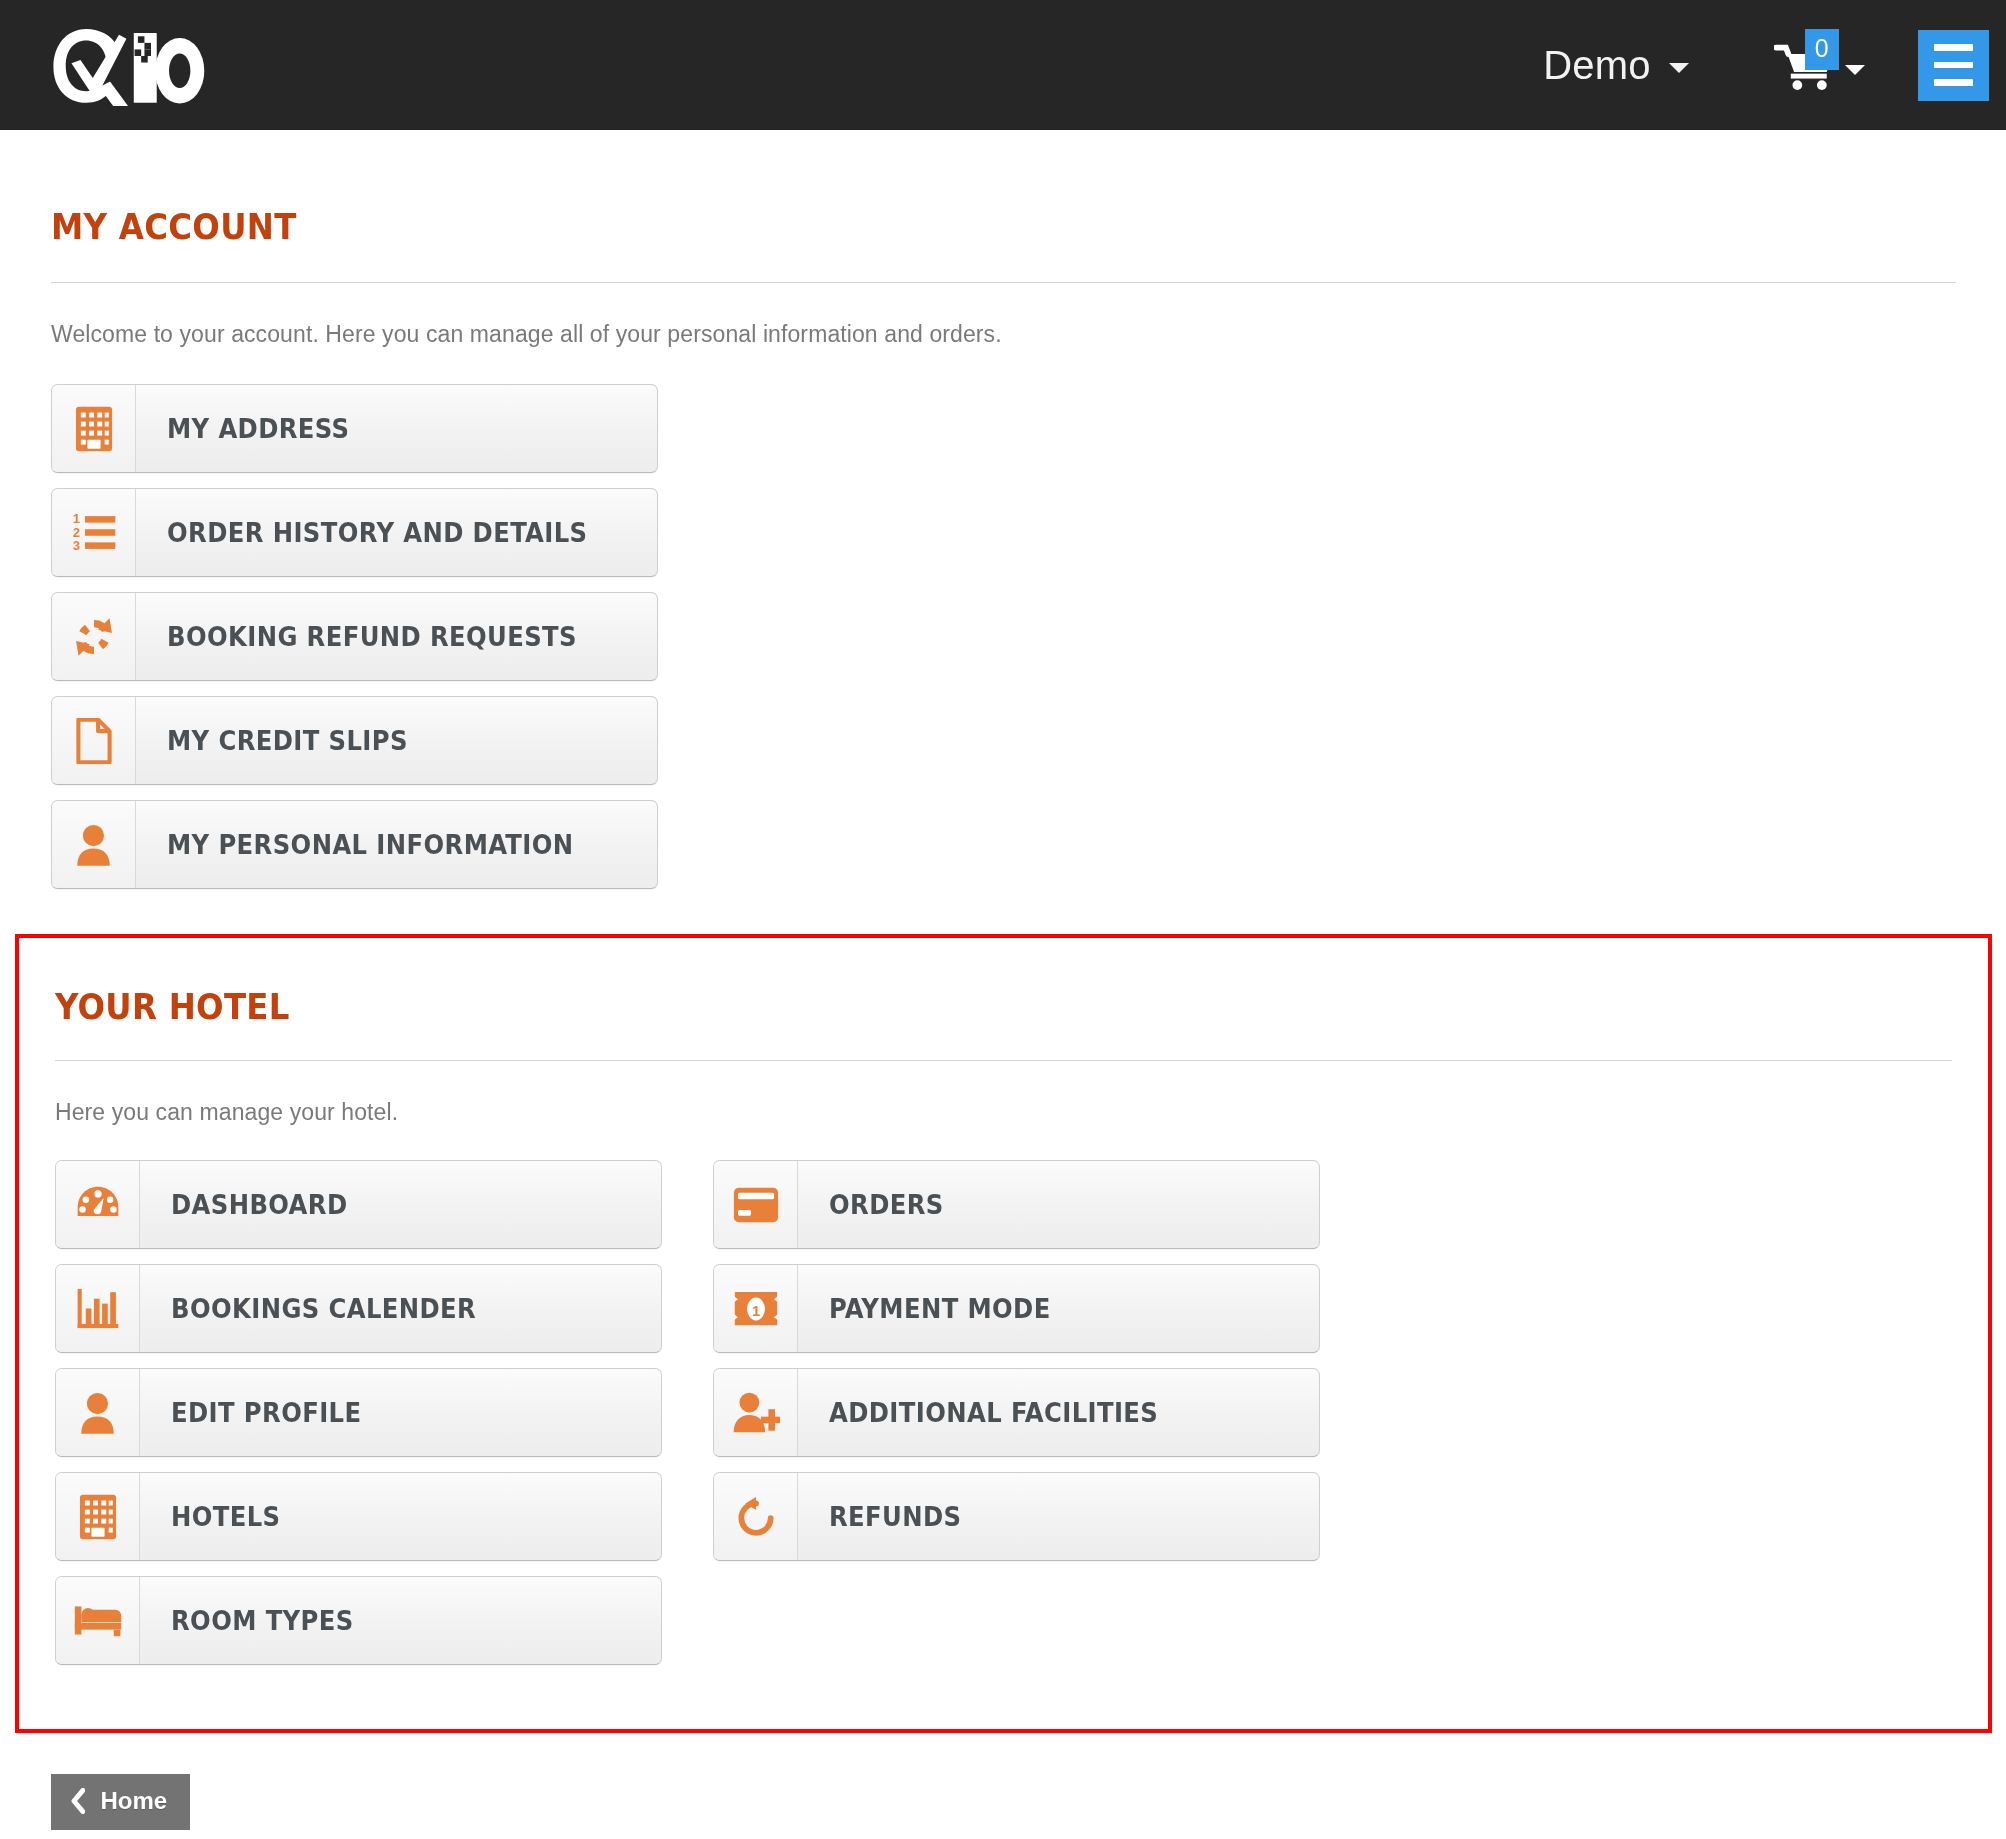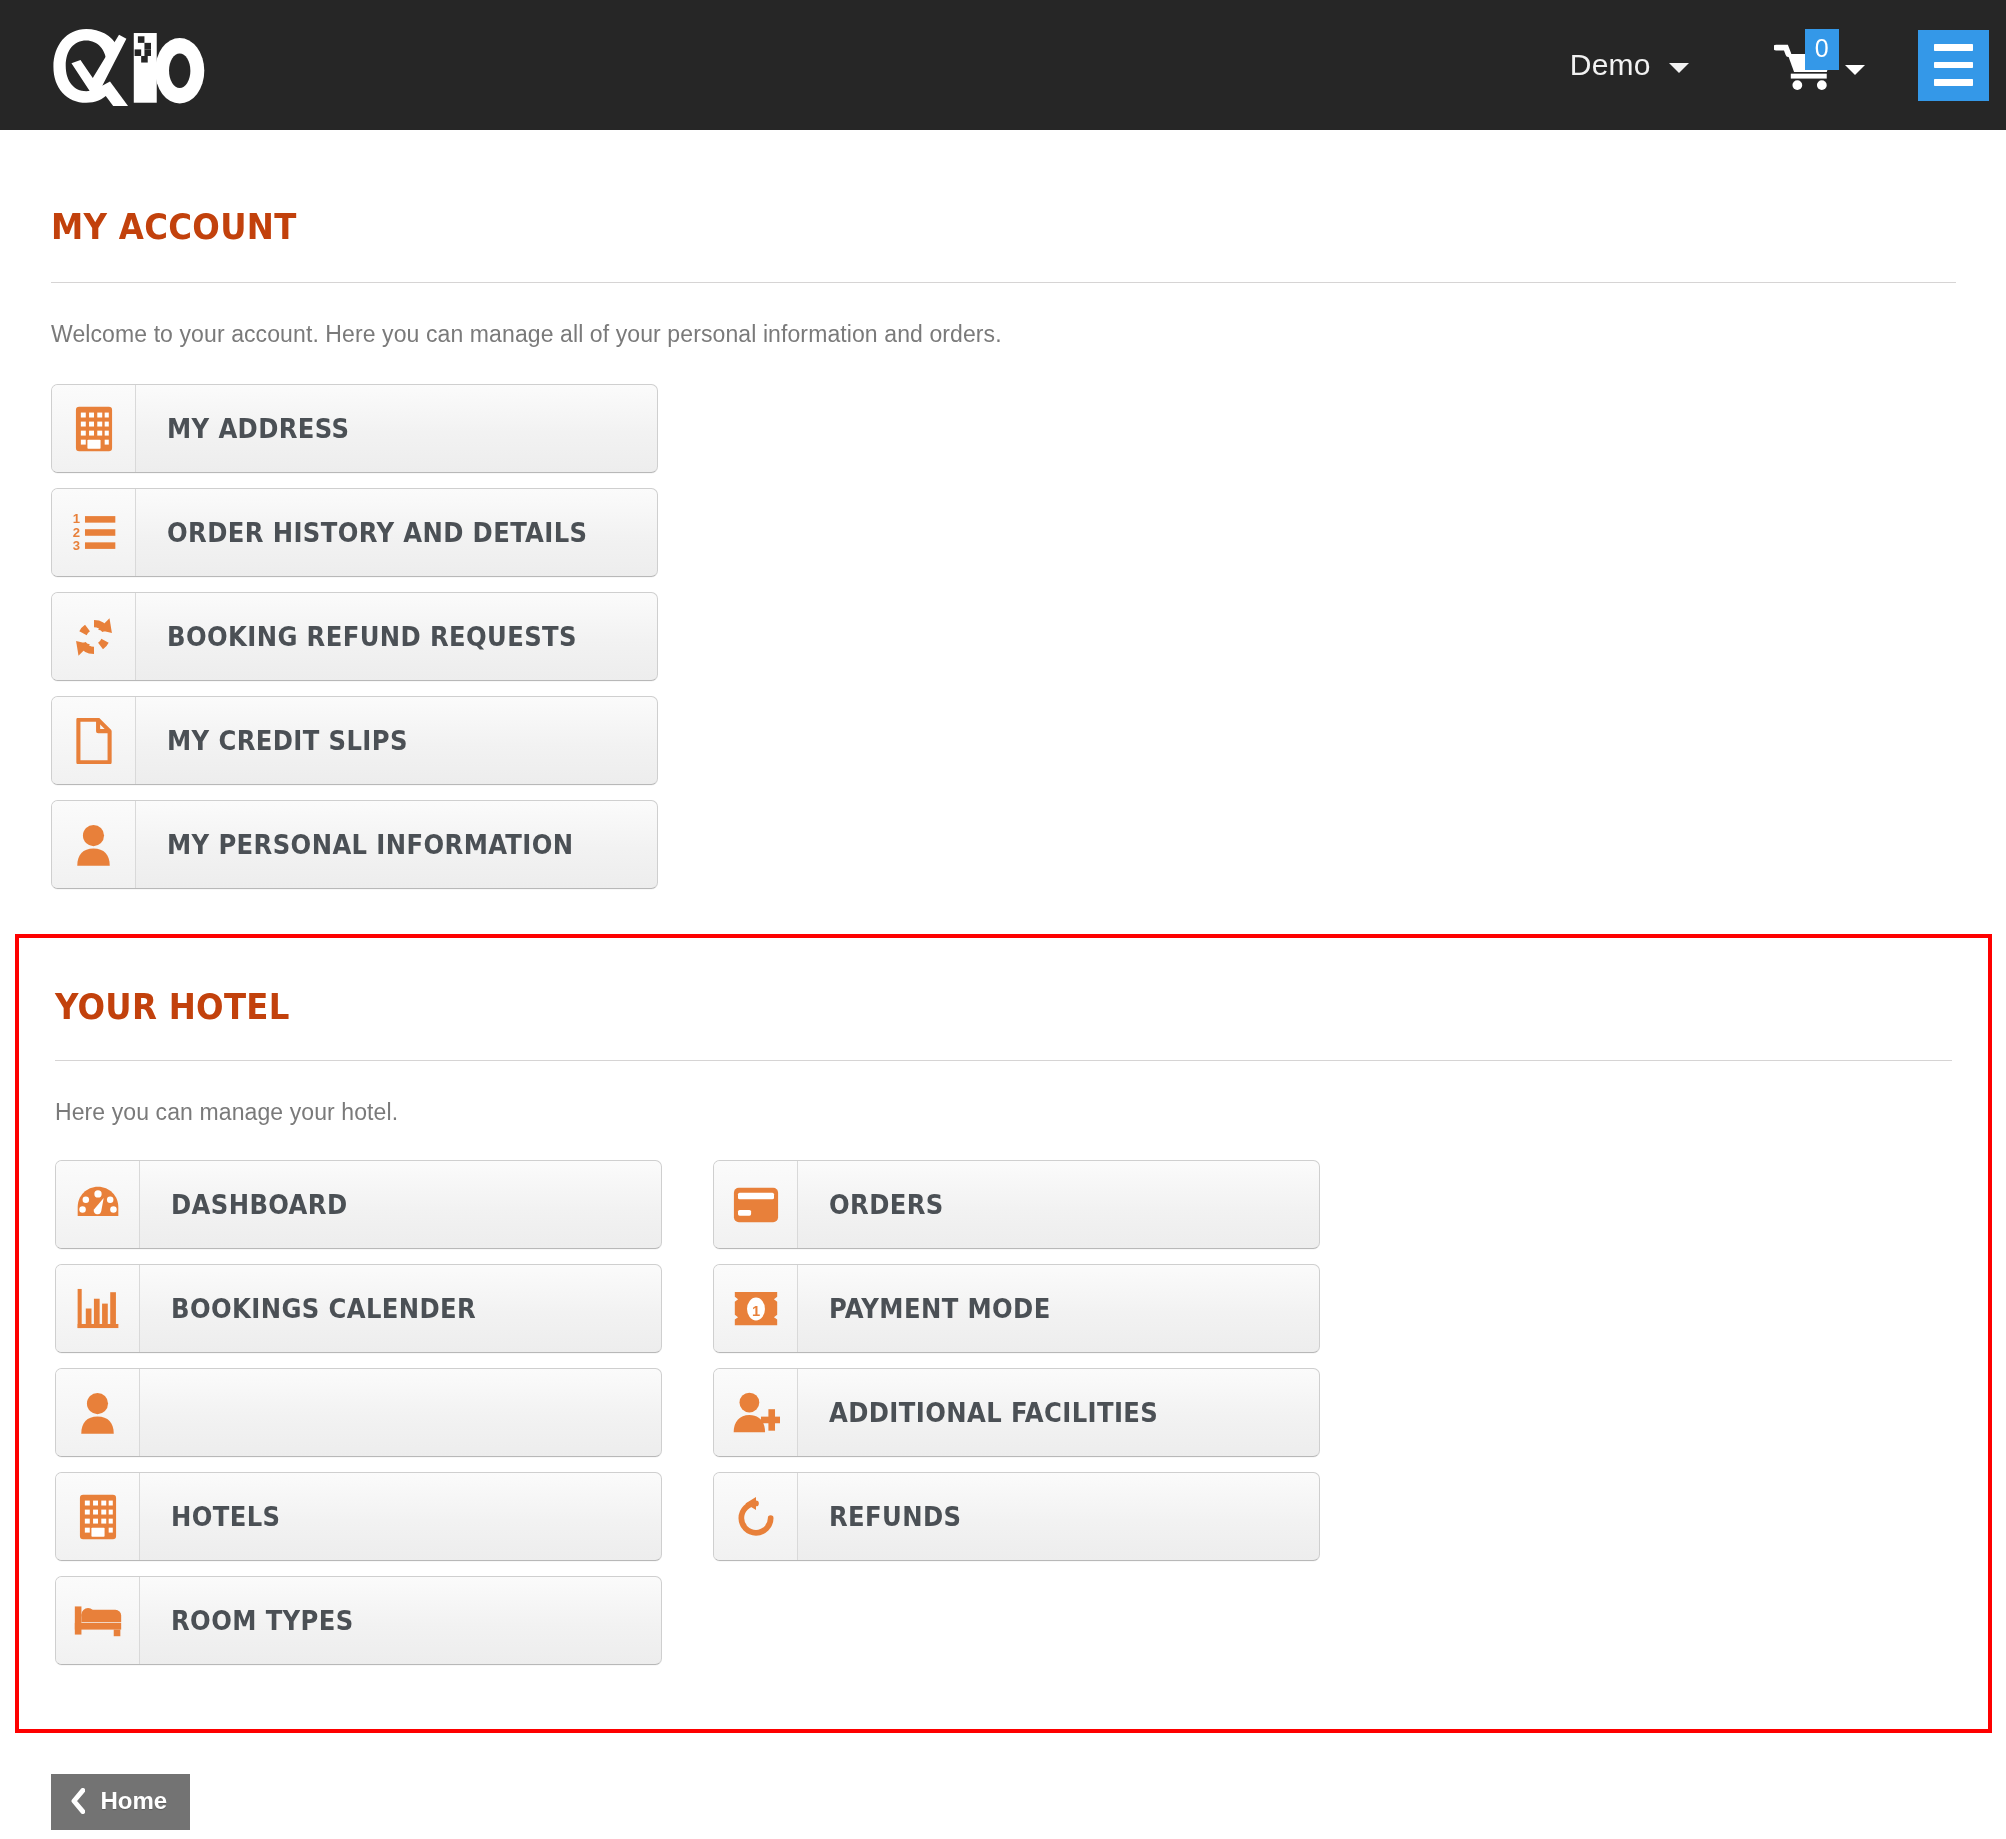--- a/index.html
+++ b/index.html
@@ -32,21 +32,21 @@
     margin-left: auto;
     display: flex;
     align-items: center;
     height: 100%;
     padding-right: 18px;
   }
   .demo-menu {
     display: flex;
     align-items: center;
     color: #f2f2f2;
-    font-size: 30px;
+    font-size: 40px;
     font-weight: 400;
     letter-spacing: 0.2px;
     cursor: pointer;
     padding: 10px 8.2px;
   }
   .caret-down {
     width: 0; height: 0;
     border-left: 10px solid transparent;
     border-right: 10px solid transparent;
     border-top: 10.7px solid #f2f2f2;
@@ -386,20 +386,21 @@
           <span class="tile-label">BOOKINGS CALENDER</span>
         </a>
 
         <a class="tile">
           <span class="tile-icon">
             <svg width="39" height="43" viewBox="0 0 48 52" aria-hidden="true">
               <circle cx="24" cy="15" r="13" fill="#e8803a"></circle>
               <path d="M24 31 c-13 0 -20 8 -20 21 h40 c0 -13 -7 -21 -20 -21 z" fill="#e8803a"></path>
             </svg>
           </span>
+          <span class="tile-label">EDIT PROFILE</span>
         </a>
 
         <a class="tile">
           <span class="tile-icon">
             <svg width="38" height="46" viewBox="0 0 46 56" aria-hidden="true">
               <rect x="1" y="1" width="44" height="54" rx="4" fill="#e8803a"></rect>
               <g fill="#ffffff">
                 <rect x="7" y="8" width="6" height="6"></rect>
                   <rect x="17" y="8" width="6" height="6"></rect>
                   <rect x="27" y="8" width="6" height="6"></rect>

